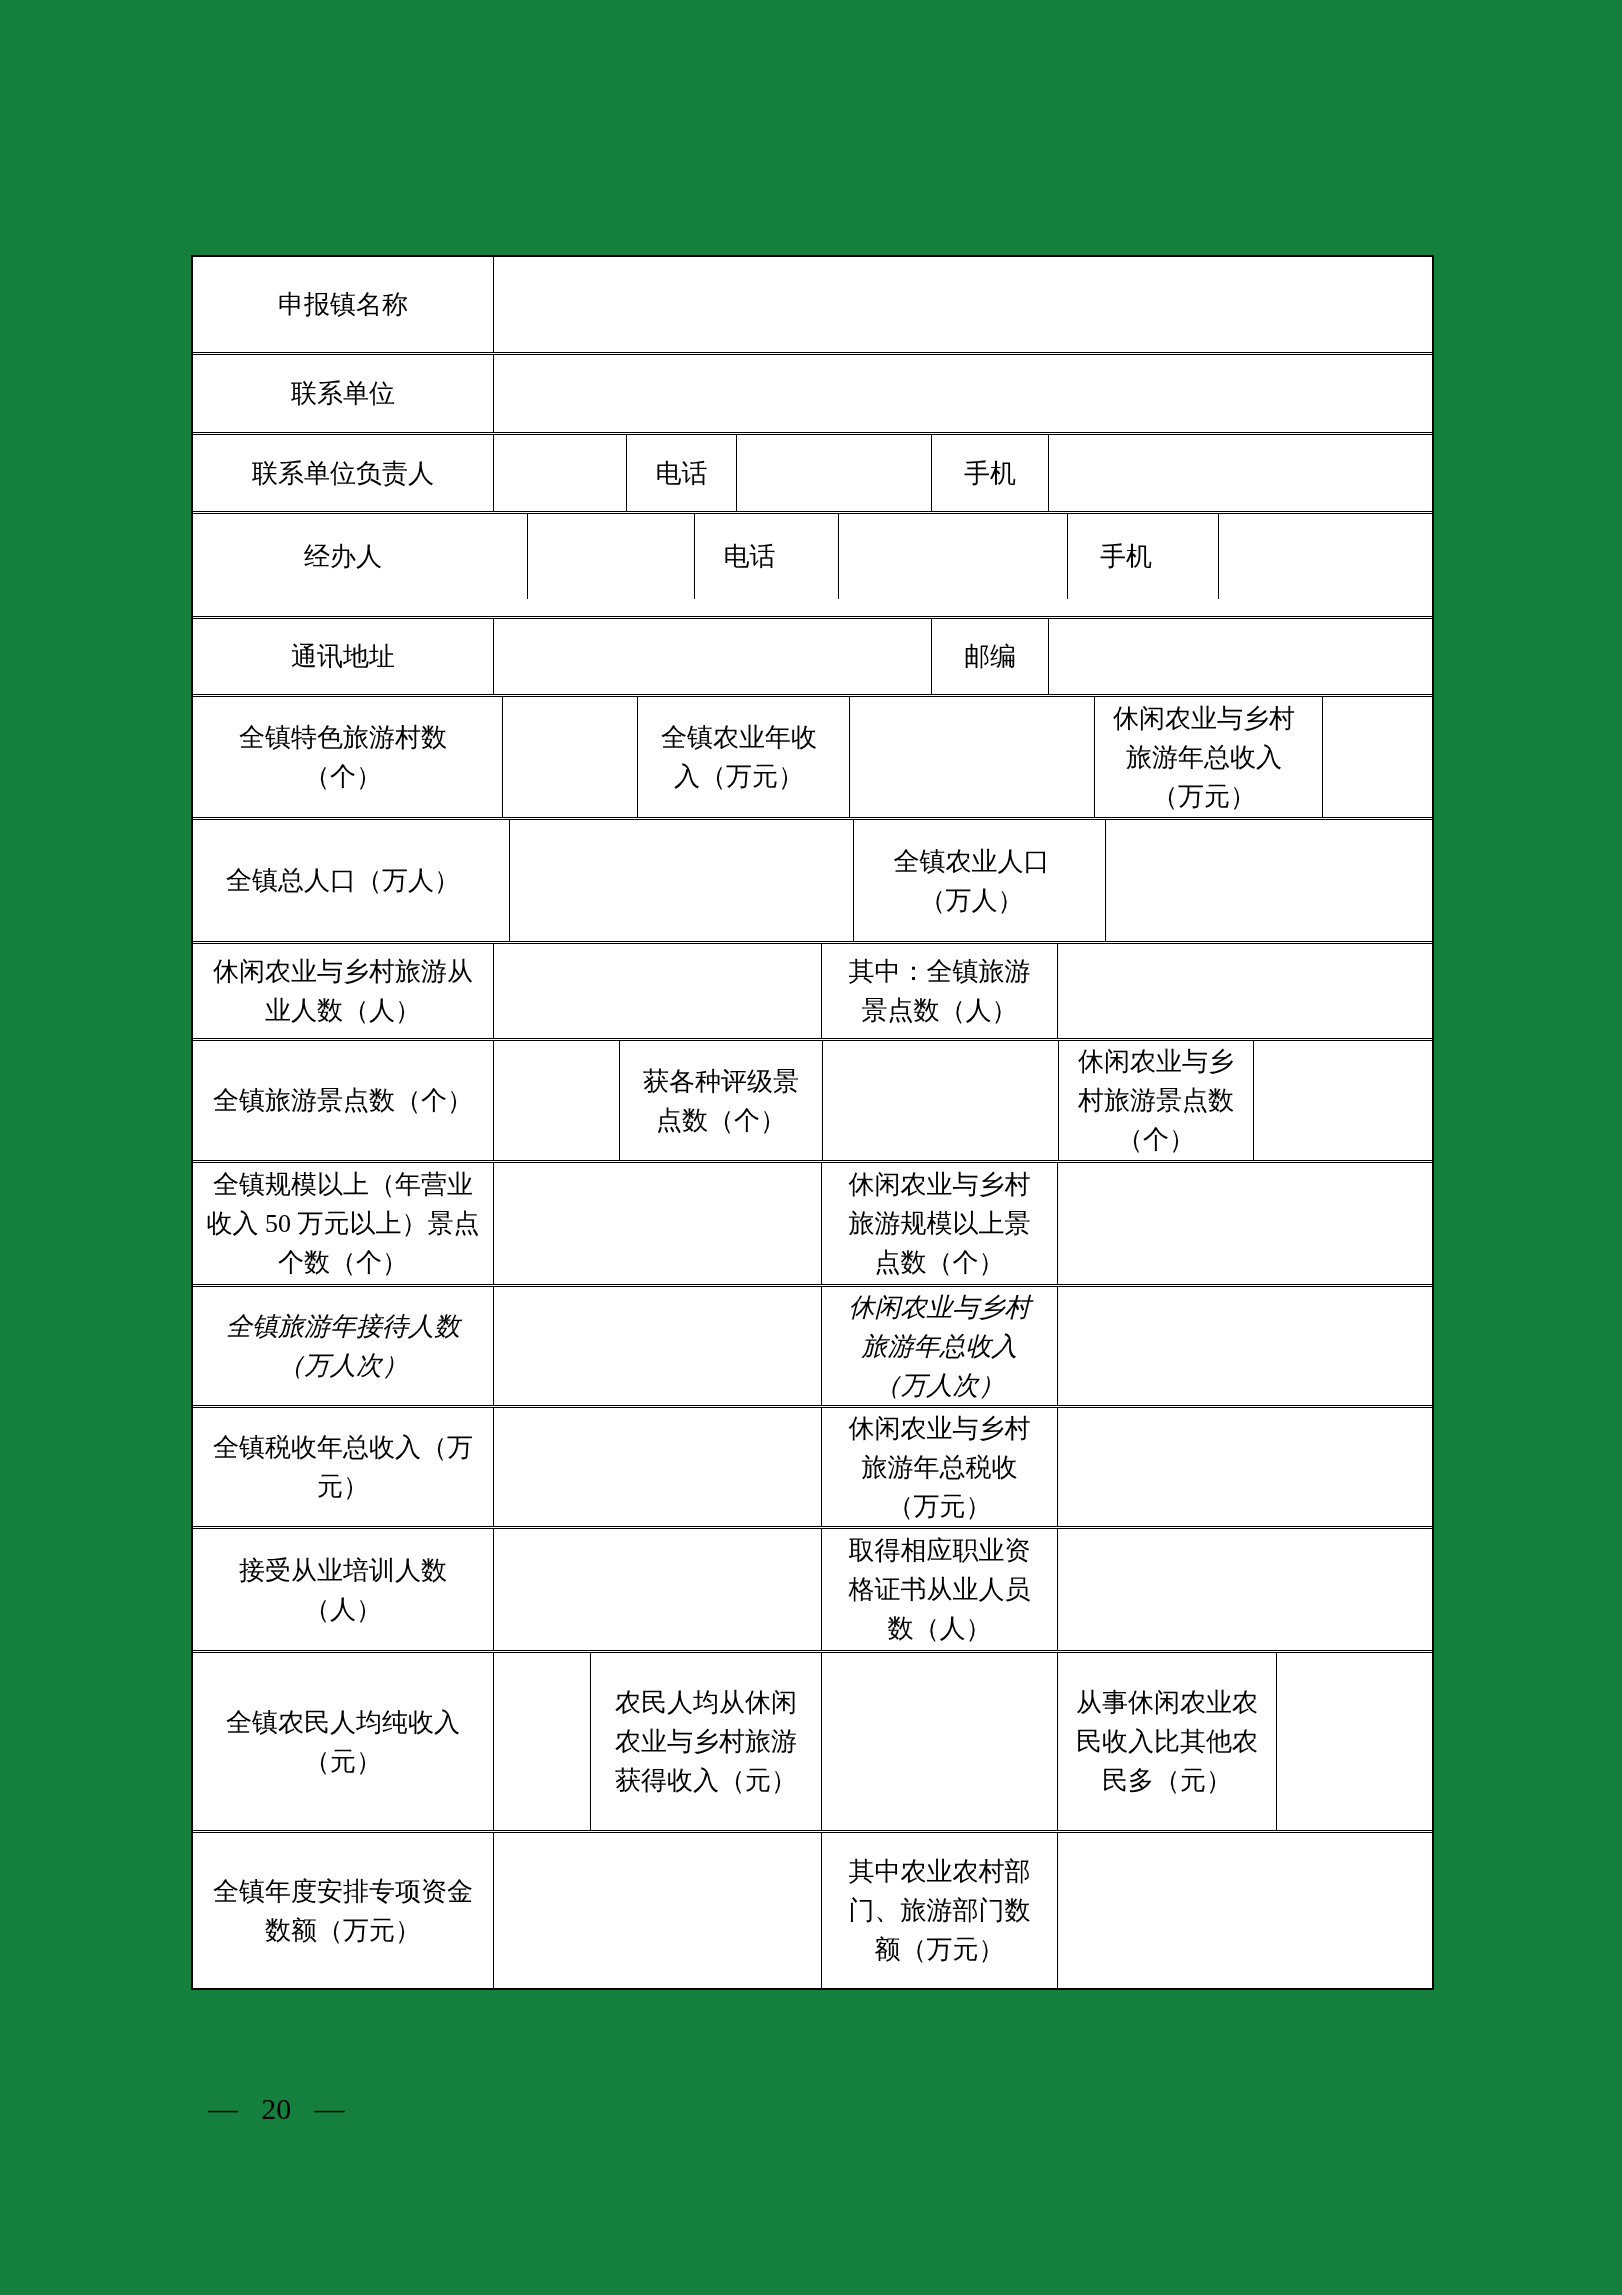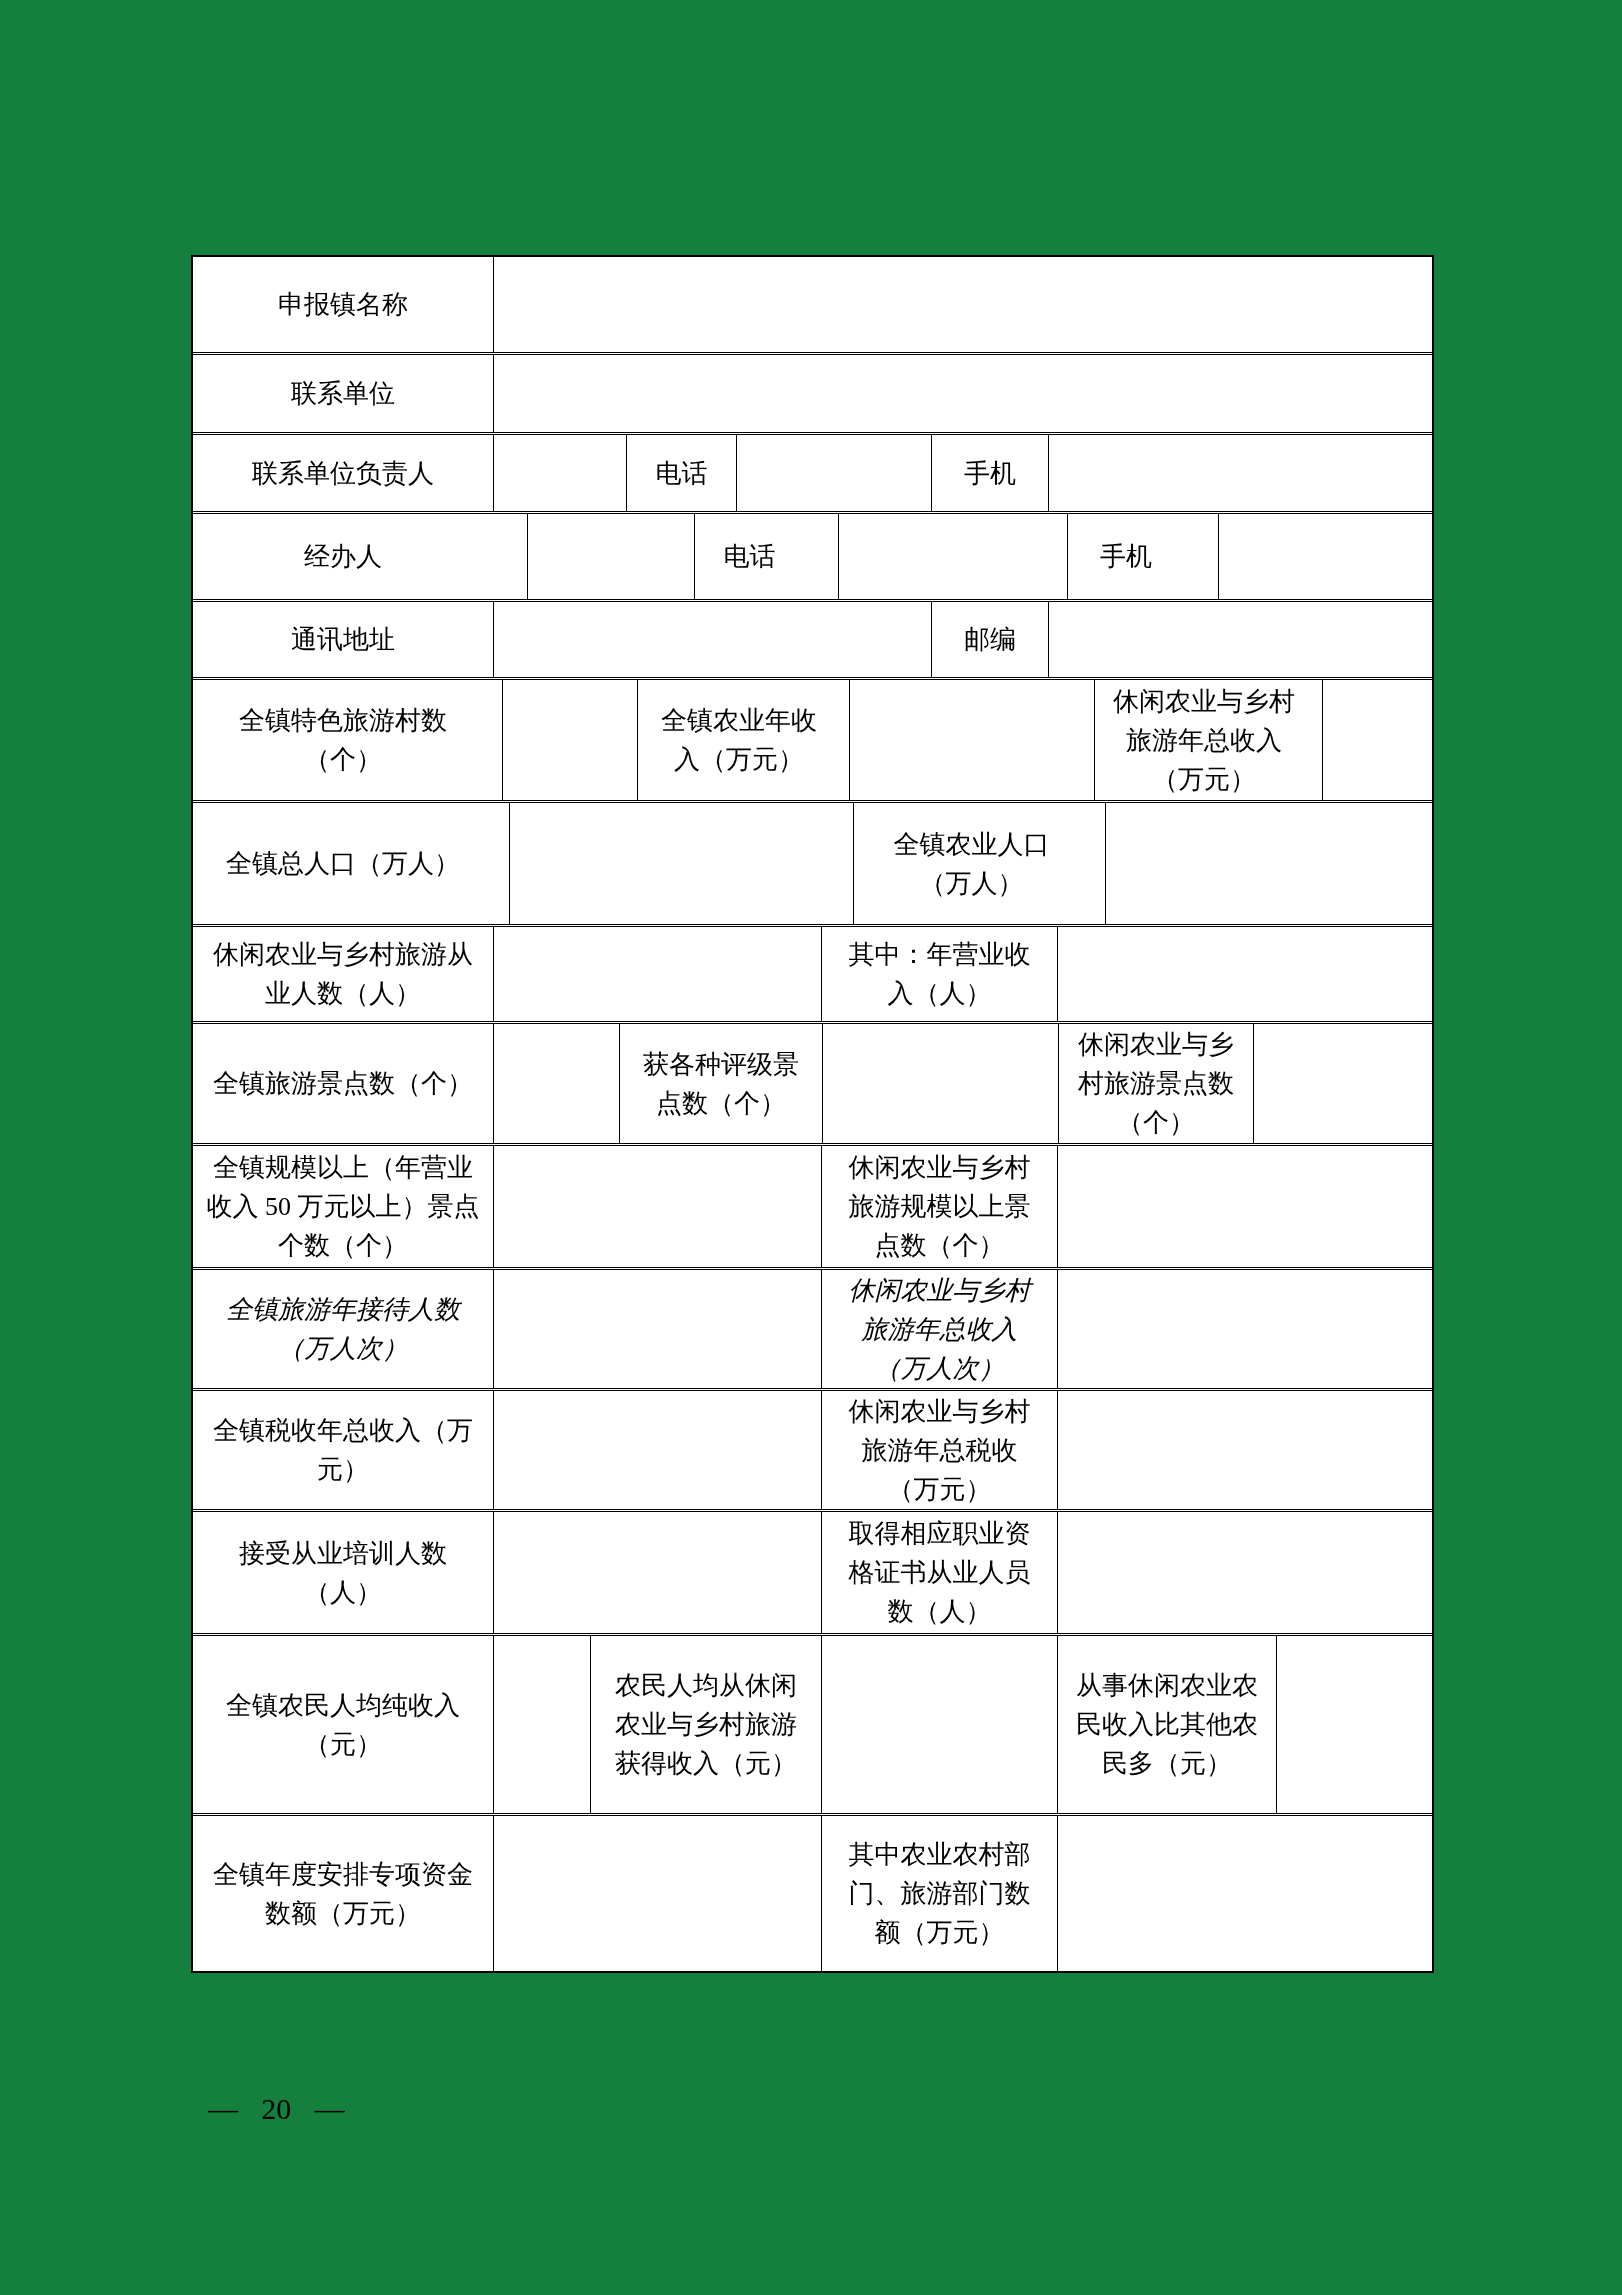--- a/index.html
+++ b/index.html
@@ -40,21 +40,21 @@
     overflow:hidden;
     line-break:strict;
   }
   .cell.lab1{padding:2.6px 11.8px;}
   .cell + .cell{
     border-left:1.3px solid #000;
   }
   
   .cols-a{grid-template-columns:300px 938px;}
   .cols-b{grid-template-columns:300px 133px 110px 195px 117px 382px;}
-  .cols-c{grid-template-columns:300px 438px 117px 382px;}
+  .cols-c{grid-template-columns:300px 438px 117px 382px;margin-top:17px;}
   .cols-d{grid-template-columns:300px 126px 203px 236px 219px 154px;}
   .cols-e{grid-template-columns:300px 328px 236px 374px;}
   .cols-f{grid-template-columns:300px 126px 203px 236px 195px 179px;}
   .cols-g{grid-template-columns:300px 97px 231px 236px 219px 154px;}
   
   .h1{height:95px;}  .h2{height:80px;}  .h3{height:79px;}
   .h4{height:88px;gap:34px;}  .h5{height:78px;}  .h6{height:123px;gap:9px;}
   .h7{height:124px;gap:16px;}  .h8{height:97px;}  .h9{height:122px;}
   .h10{height:124px;} .h11{height:121px;font-style:italic;} .h12{height:121px;}
   .h13{height:124px;} .h14{height:180px;} .h15{height:158px;}
@@ -122,21 +122,21 @@
     <div class="row cols-e h7">
       <div class="cell lab1">全镇总人口（万人）</div>
       <div class="cell blank"></div>
       <div class="cell">全镇农业人口（万人）</div>
       <div class="cell blank"></div>
     </div>
 
     <div class="row cols-e h8">
       <div class="cell lab1">休闲农业与乡村旅游从业人数（人）</div>
       <div class="cell blank"></div>
-      <div class="cell">其中：年营业收入（人）</div>
+      <div class="cell">其中：全镇旅游景点数（人）</div>
       <div class="cell blank"></div>
     </div>
 
     <div class="row cols-f h9">
       <div class="cell lab1">全镇旅游景点数（个）</div>
       <div class="cell blank"></div>
       <div class="cell">获各种评级景点数（个）</div>
       <div class="cell blank"></div>
       <div class="cell">休闲农业与乡村旅游景点数（个）</div>
       <div class="cell blank"></div>

